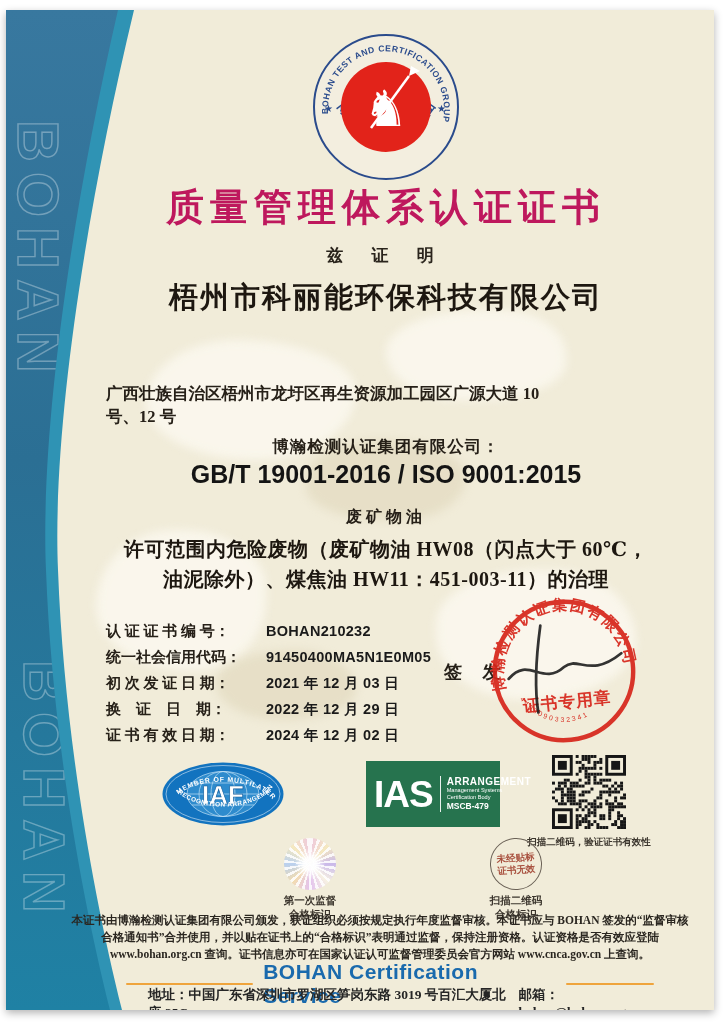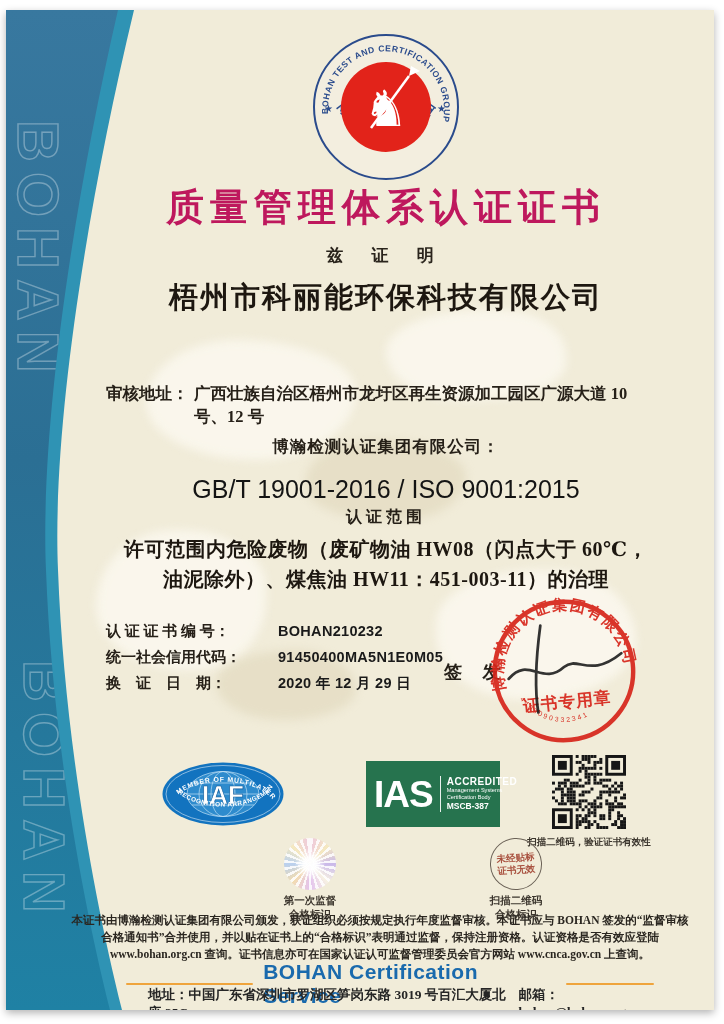--- a/index.html
+++ b/index.html
@@ -18,24 +18,24 @@
   .abs{position:absolute;}
   .ctr{text-align:center;width:100%;}
   .serif{font-family:"Liberation Serif","DejaVu Serif",serif;}
   .title{font-size:38px;font-weight:bold;letter-spacing:6px;color:#be185d;}
   .certify{font-size:17px;letter-spacing:12px;color:#2a241c;font-weight:600;}
   .company{font-size:29px;font-weight:600;letter-spacing:2px;color:#1d1710;}
   .addr{display:flex;font-size:16.5px;color:#262018;line-height:23px;font-weight:600;}
   .addr .lbl{flex:0 0 88px;}
   .addr .txt{width:468px;}
   .stdintro{font-size:16.5px;font-weight:700;color:#262018;letter-spacing:1px;}
-  .std{font-size:25px;font-weight:normal;color:#141414;letter-spacing:0px;margin-top:15px;}
+  .std{font-size:25px;font-weight:bold;color:#141414;letter-spacing:0px;}
   .scopelbl{font-size:16px;font-weight:600;letter-spacing:4px;color:#262018;}
   .scope{font-size:20px;line-height:30px;color:#1d1710;font-weight:600;letter-spacing:.5px;}
-  .drow{height:26px;display:flex;align-items:center;gap:12px;}
+  .drow{height:26px;display:flex;align-items:center;}
   .dlabel{display:inline-block;width:160px;font-size:15px;font-weight:600;color:#262018;}
   .dval{font-size:14.5px;font-weight:bold;color:#1a1a1a;letter-spacing:.3px;}
   .issue{font-size:18px;letter-spacing:8px;color:#262018;font-weight:600;}
   
   .ias{background:#26734e;color:#fff;display:flex;align-items:center;padding:6px 8px;box-sizing:border-box;}
   .ias .big{font-size:37px;font-weight:bold;letter-spacing:-1px;line-height:1;margin-right:7px;}
   .ias .col{border-left:1.5px solid rgba(255,255,255,.9);padding-left:6px;line-height:1.15;}
   .ias .acc{font-size:10px;font-weight:bold;letter-spacing:.5px;}
   .ias .sub{font-size:5.6px;}
   .ias .code{font-size:8.5px;font-weight:bold;margin-top:2px;}
@@ -107,44 +107,51 @@
       <line x1="60" y1="96" x2="98" y2="44" stroke="#ffffff" stroke-width="2.5"></line>
       <path d="M98,44 l11,-5 l-9,-5 z" fill="#ffffff"></path>
       <text x="75" y="94" font-size="50" fill="#ffffff" text-anchor="middle" font-family="DejaVu Sans, sans-serif">♞</text>
     </svg>
 
     <div class="abs ctr serif title" style="top:172px;">质量管理体系认证证书</div>
     <div class="abs ctr serif certify" style="top:234px;">兹 证 明</div>
     <div class="abs ctr serif company" style="top:268px;">梧州市科丽能环保科技有限公司</div>
 
     <div class="abs addr serif" style="left:10px;top:372px;width:566px;">
-      <span class="lbl">审核地址：</span>
       <span class="txt">广西壮族自治区梧州市龙圩区再生资源加工园区广源大道 10 号、12 号</span>
     </div>
 
     <div class="abs ctr serif stdintro" style="top:426px;">博瀚检测认证集团有限公司：</div>
     <div class="abs ctr std" style="top:450px;">GB/T 19001-2016 / ISO 9001:2015</div>
-    <div class="abs ctr serif scopelbl" style="top:497px;">认证范围</div>
+    <div class="abs ctr serif scopelbl" style="top:497px;">废矿物油</div>
     <div class="abs ctr serif scope" style="top:524px;">
       <div>许可范围内危险废物（废矿物油 HW08（闪点大于 60℃，</div>
       <div>油泥除外）、煤焦油 HW11：451-003-11）的治理</div>
     </div>
 
     <div class="abs" style="left:10px;top:608px;">
       <div class="drow">
         <span class="dlabel serif">认 证 证 书 编 号：</span>
         <span class="dval">BOHAN210232</span>
       </div>
       <div class="drow">
         <span class="dlabel serif">统一社会信用代码：</span>
         <span class="dval">91450400MA5N1E0M05</span>
       </div>
       <div class="drow">
+        <span class="dlabel serif">初 次 发 证 日 期：</span>
+        <span class="dval">2021 年 12 月 03 日</span>
+      </div>
+      <div class="drow">
         <span class="dlabel serif">换　证　日　期：</span>
-        <span class="dval">2020 年 12 月 29 日</span>
+        <span class="dval">2022 年 12 月 29 日</span>
+      </div>
+      <div class="drow">
+        <span class="dlabel serif">证 书 有 效 日 期：</span>
+        <span class="dval">2024 年 12 月 02 日</span>
       </div>
     </div>
 
     <div class="abs serif issue" style="left:348px;top:650px;">签 发</div>
 
     <svg class="abs" style="left:389px;top:582px;" width="158" height="158" viewBox="0 0 160 160">
       <defs>
         <path id="sealArc" d="M 21.7,101.2 A 62,62 0 1 1 138.3,101.2"></path>
         <path id="sealSerialArc" d="M 30,98 A 54,54 0 0 0 130,98"></path>
       </defs>
@@ -185,24 +192,24 @@
       </text>
       <text x="61" y="41.5" font-size="26" font-weight="bold" fill="#ffffff" stroke="#0c5697" stroke-width="0.6" text-anchor="middle">IAF</text>
       <text font-size="6.4" font-weight="bold" fill="#ffffff" letter-spacing="0.5">
         <textPath href="#iafBot" startOffset="6">RECOGNITION ARRANGEMENT</textPath>
       </text>
     </svg>
 
     <div class="abs ias" style="left:270px;top:751px;width:134px;height:66px;">
       <div class="big">IAS</div>
       <div class="col">
-        <div class="acc">ACCREDITED</div>
+        <div class="acc">ARRANGEMENT</div>
         <div class="sub">Management Systems</div>
         <div class="sub">Certification Body</div>
-        <div class="code">MSCB-387</div>
+        <div class="code">MSCB-479</div>
       </div>
     </div>
 
     <svg id="qr" class="abs" style="left:456px;top:745px;" width="74" height="74" viewBox="0 0 75 75">
         <rect x="24" y="0" width="3" height="3" fill="#161616"></rect>
         <rect x="30" y="0" width="3" height="3" fill="#161616"></rect>
         <rect x="33" y="0" width="3" height="3" fill="#161616"></rect>
         <rect x="36" y="0" width="3" height="3" fill="#161616"></rect>
         <rect x="39" y="0" width="3" height="3" fill="#161616"></rect>
         <rect x="42" y="0" width="3" height="3" fill="#161616"></rect>

